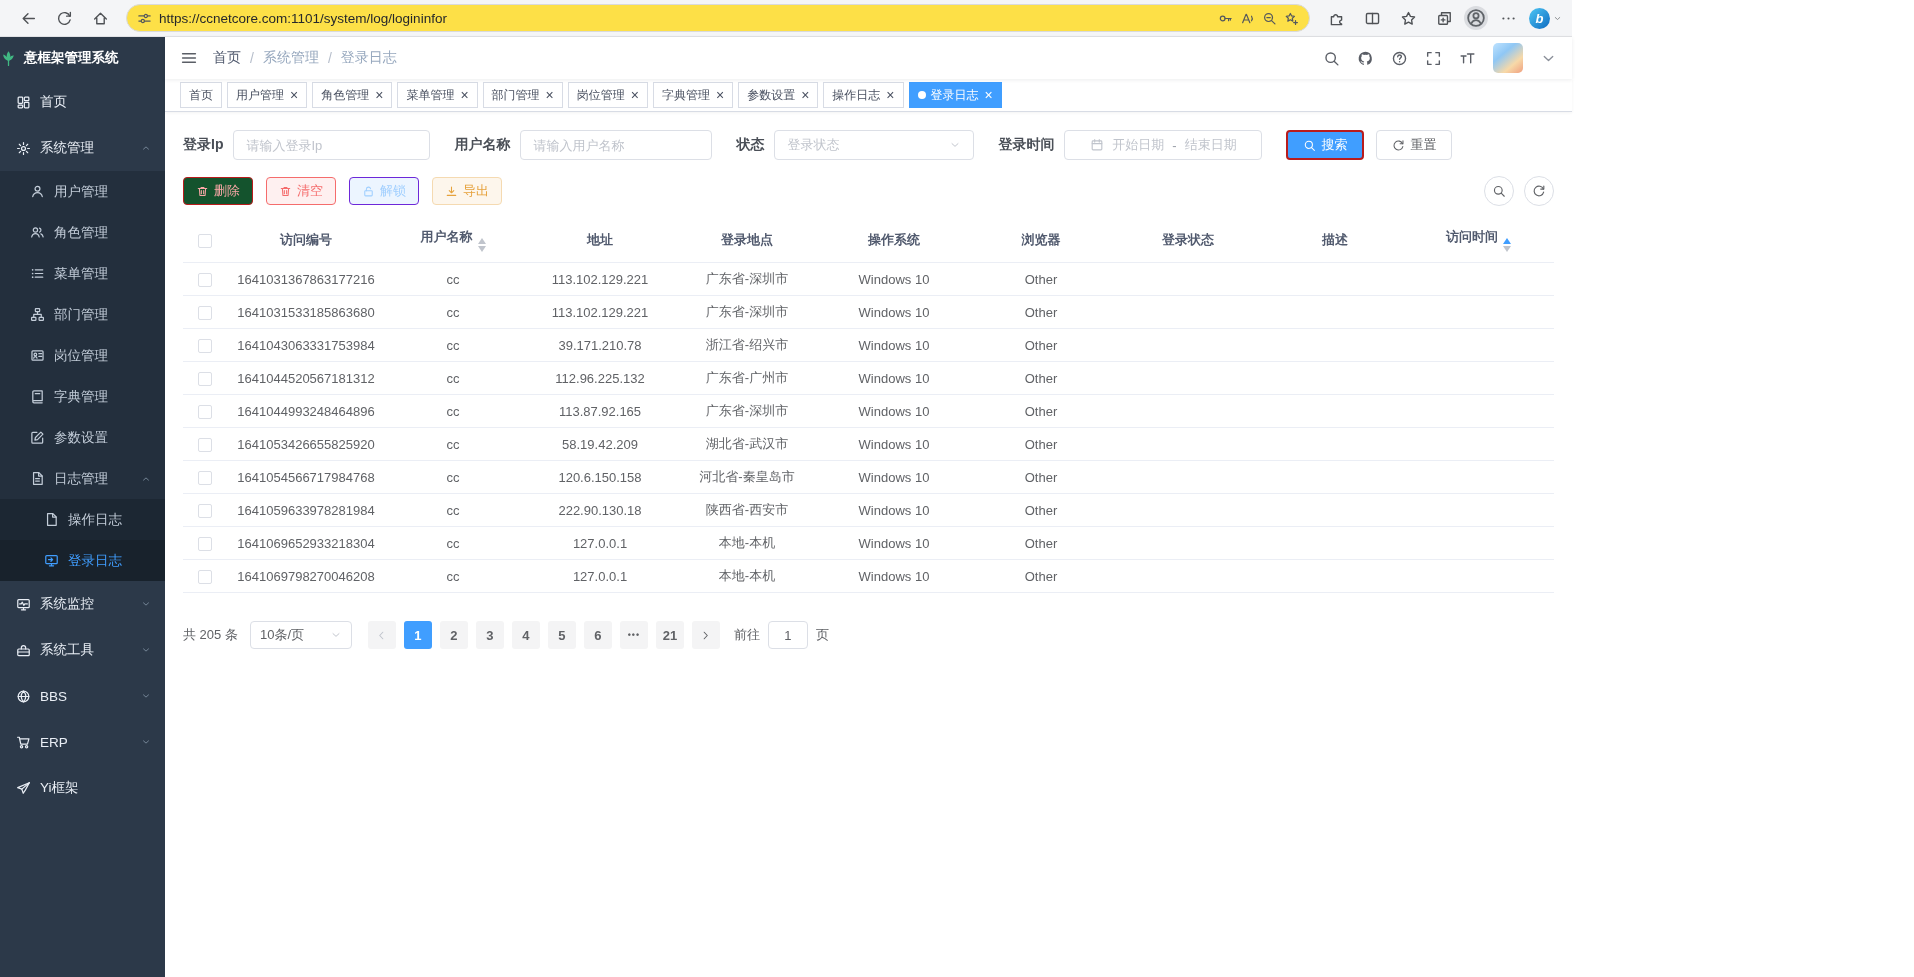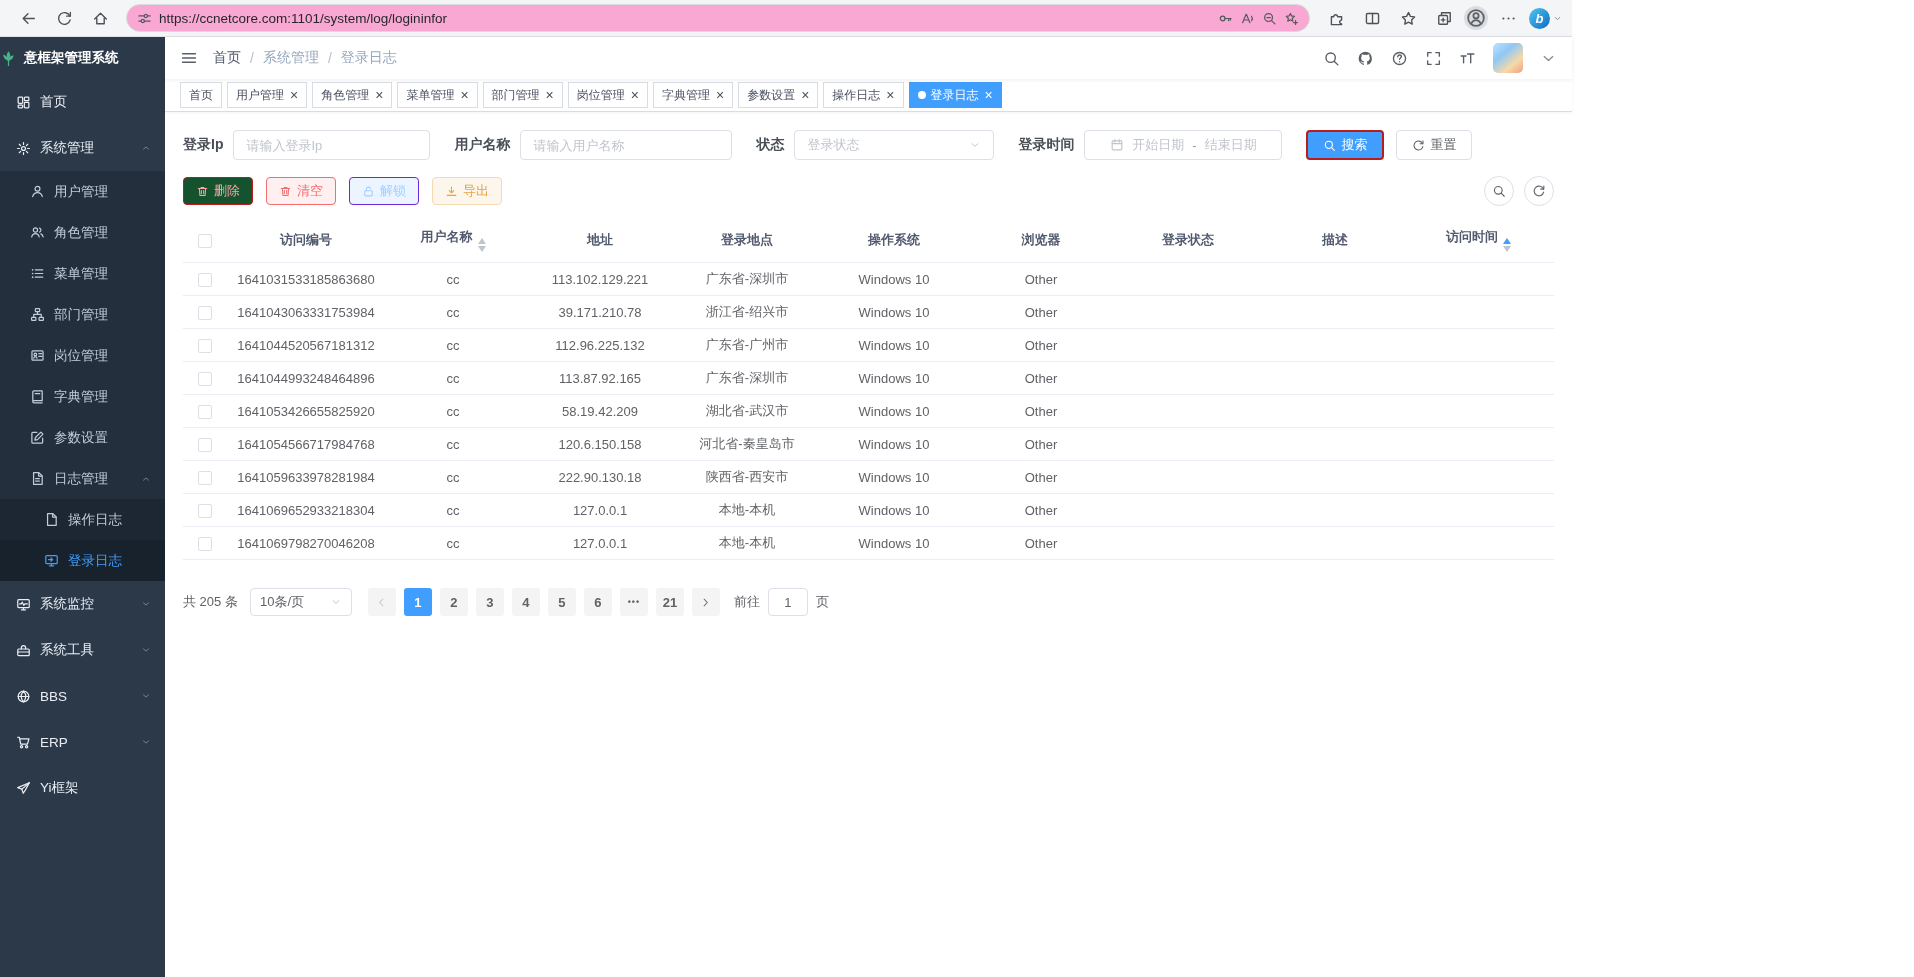--- a/index.html
+++ b/index.html
@@ -8,21 +8,21 @@
 .window{width:1572px;height:977px;background:#fff}
 
 
 [data-icon]{display:inline-flex;align-items:center;justify-content:center;flex:0 0 auto}
 [data-icon] svg{fill:none;stroke:currentColor;stroke-width:1.3;stroke-linecap:round;stroke-linejoin:round;display:block;width:16px;height:16px}
 
 
 .browser{height:37px;background:#f4f5f7;border-bottom:1px solid #e1e2e5;display:flex;align-items:center;padding:0 10px}
 .bicon{width:32px;height:29px;border-radius:6px;color:#4f5256;display:inline-flex;align-items:center;justify-content:center;margin:0 2px;cursor:pointer}
 .bicon svg{width:17px;height:17px}
-.addressbar{flex:1;height:28px;background:#f9a8d4;border:1px solid #d9dadc;border-radius:15px;display:flex;align-items:center;padding:0 10px;margin:0 8px;gap:7px;min-width:0}
+.addressbar{flex:1;height:28px;background:#fde047;border:1px solid #d9dadc;border-radius:15px;display:flex;align-items:center;padding:0 10px;margin:0 8px;gap:7px;min-width:0}
 .aicon{color:#55585c;cursor:pointer}
 .aicon svg{width:15px;height:15px}
 .url{flex:1;font-size:13.5px;color:#26282b;white-space:nowrap;overflow:hidden}
 .b-right{display:flex;align-items:center}
 .bing{width:21px;height:21px;border-radius:50%;background:linear-gradient(135deg,#4ec7f5,#0e6ac0);color:#fff;font-weight:bold;font-style:italic;font-size:13px;display:inline-flex;align-items:center;justify-content:center;margin:0 3px;cursor:pointer}
 .bing-caret{color:#6a6d71;cursor:pointer}.bing-caret svg{width:9px;height:9px}
 .bavatar{background:#dadce0;border-radius:50%;width:24px;height:24px;color:#5f6368}
 .bavatar svg{width:22px;height:22px}
 
 
@@ -66,21 +66,21 @@
 
 .content{flex:1;padding:14px 18px 4px;overflow:hidden}
 
 
 .filters{display:flex;align-items:center;margin:4px 0 16px;flex-wrap:nowrap}
 .fitem{display:flex;align-items:center;margin-right:24px}
 .flabel{font-weight:bold;color:#4a4f57;margin-right:10px;white-space:nowrap;font-size:14px}
 .finput{height:30px;border:1px solid #dcdfe6;border-radius:4px;background:#fff;font-size:13px;color:#606266;padding:0 12px;outline:none;font-family:inherit}
 input.finput::placeholder{color:#c0c4cc}
 .finput.ip{width:197px}
-.finput.name{width:212px}
+.finput.name{width:192px}
 .fselect{width:200px;display:flex;align-items:center;justify-content:space-between;cursor:pointer}
 .fdate{width:198px;display:flex;align-items:center;justify-content:center;gap:8px;cursor:pointer}
 .ph{color:#c0c4cc;font-size:13px;white-space:nowrap}
 .sep{color:#9aa0a8;font-size:13px}
 .selcaret{color:#c0c4cc}.selcaret svg{width:12px;height:12px}
 .fdate [data-icon]{color:#c0c4cc}.fdate [data-icon] svg{width:14px;height:14px}
 .btn{height:30px;border-radius:4px;padding:0 15px;font-size:13px;display:inline-flex;align-items:center;gap:5px;cursor:pointer;font-family:inherit}
 .btn svg{width:13px;height:13px}
 .btn-search{background:#409eff;border:2px solid #b91c1c;color:#fff;margin-right:12px}
 .btn-reset{background:#fff;border:1px solid #dcdfe6;color:#606266}
@@ -674,20 +674,32 @@
                 <th><span>描述</span></th>
                 <th><span>访问时间</span><span class="sort asc">
                     <i class="up"></i>
                     <i class="down"></i>
                   </span></th>
               </tr>
           </thead>
           <tbody id="tbody">
               <tr>
                 <td><span class="cb"></span></td>
+                <td>1641031367863177216</td>
+                <td>cc</td>
+                <td>113.102.129.221</td>
+                <td>广东省-深圳市</td>
+                <td>Windows 10</td>
+                <td>Other</td>
+                <td></td>
+                <td></td>
+                <td></td>
+              </tr>
+              <tr>
+                <td><span class="cb"></span></td>
                 <td>1641031533185863680</td>
                 <td>cc</td>
                 <td>113.102.129.221</td>
                 <td>广东省-深圳市</td>
                 <td>Windows 10</td>
                 <td>Other</td>
                 <td></td>
                 <td></td>
                 <td></td>
               </tr>

